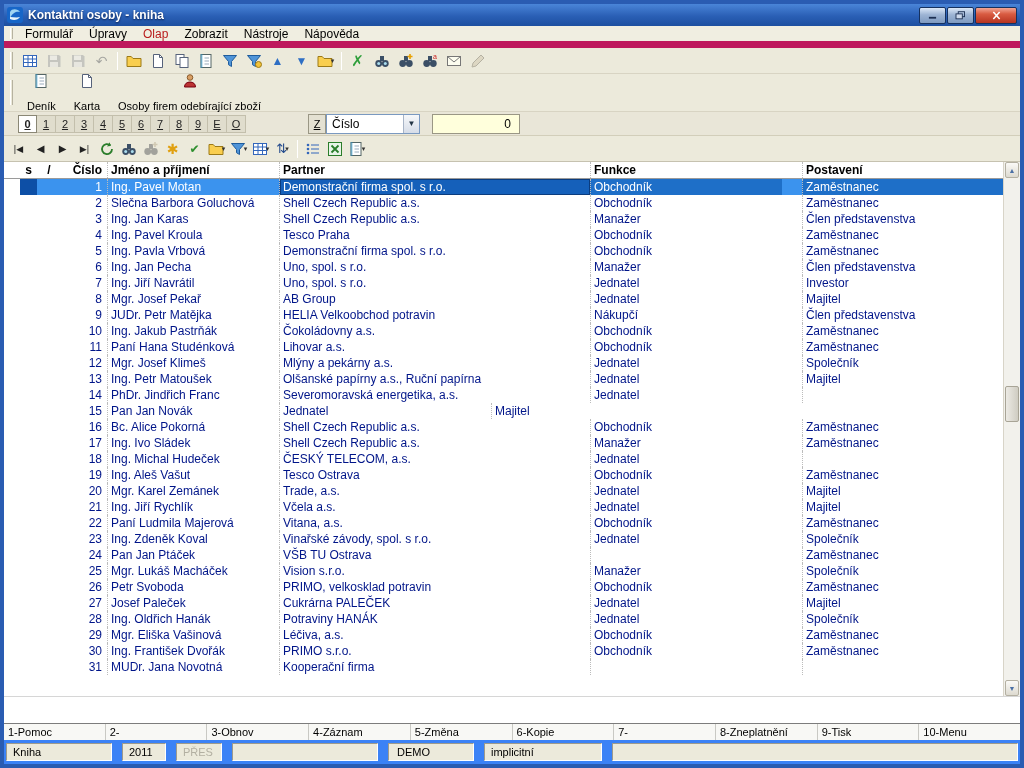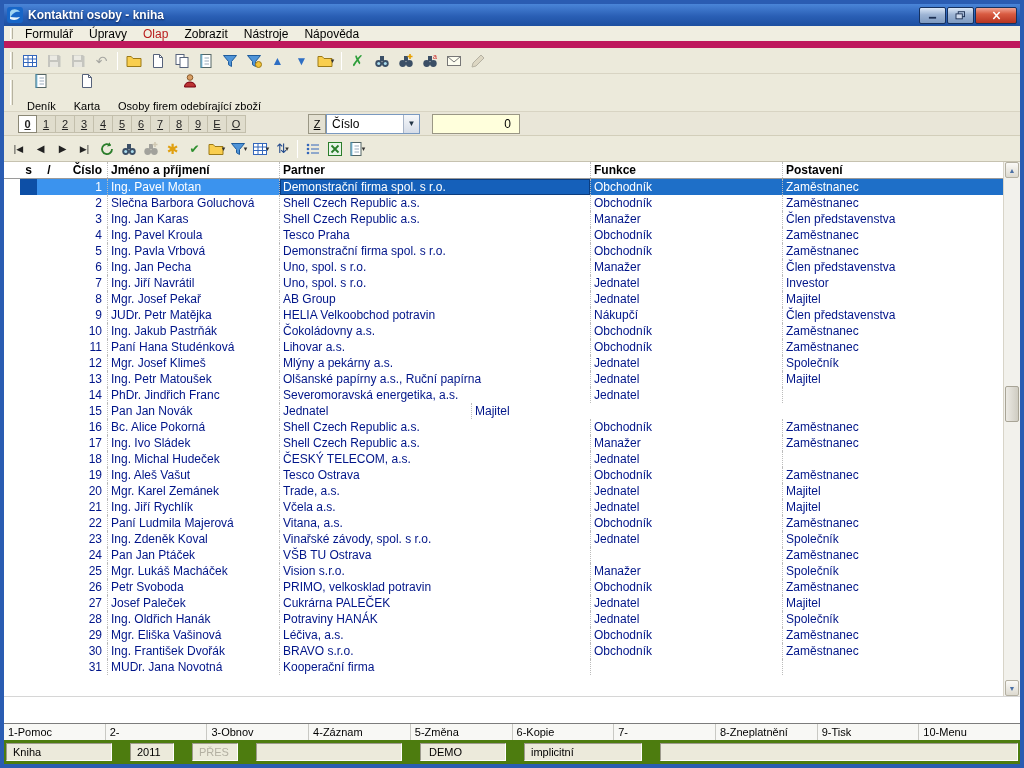--- a/index.html
+++ b/index.html
@@ -78,21 +78,21 @@
   .gbody { flex:1; overflow:hidden; font-size:12px; color:#001589; }
   .grow { display:flex; height:16px; }
   .gc { display:flex; align-items:center; overflow:hidden; white-space:nowrap; }
   .c-gutter { width:16px; background:#fff; }
   .c-s { width:17px; justify-content:center; }
   .c-slash { width:24px; justify-content:center; }
   .c-cislo { width:46px; justify-content:flex-end; padding-right:5px; }
   .c-jmeno { width:172px; padding-left:3px; }
   .c-partner { width:311px; padding-left:3px; }
   .c-funkce { width:192px; padding-left:3px; }
-  .c-post { flex:1; padding-left:3px; }
+  .c-post { flex:1; padding-left:3px;margin-left:20px; }
   .c-jmeno,.c-partner,.c-funkce,.c-post { border-left:1px dotted #bcbcbc; }
 
   .grow.selected { background:#3b93ee; color:#fff; }
   .grow.selected .c-s { background:#0d4fa6; }
   .grow.selected .c-partner { background:#1560ba; box-shadow:inset 0 0 0 1px #0b3c7e; }
   .grow.selected .c-funkce, .grow.selected .c-post { background:#1e6fc8; }
 
   
   .vscroll { position:absolute; top:0; right:0; bottom:0; width:17px; background:#f2f1ec;
              border-left:1px solid #d8d4c8; }
@@ -107,22 +107,22 @@
 
   .gridgap { height:26px; flex:0 0 26px; background:#fff; }
 
   
   .fkeybar { height:17px; flex:0 0 17px; background:#f8f8f5; border-top:1px solid #7c7c7c;
              display:flex; font-size:11px; color:#000; }
   .fkey { flex:1; border-right:1px solid #c9c9c4; padding:2px 0 0 4px; overflow:hidden; white-space:nowrap; }
   .fkey:last-child { border-right:none; }
 
   
-  .statusbar { height:24px; flex:0 0 24px; background:#4d7c0f; display:flex;
-               align-items:center; padding:0 2px; gap:18px; font-size:11px; color:#000; }
+  .statusbar { height:24px; flex:0 0 24px; background:#3b82f6; display:flex;
+               align-items:center; padding:0 2px; gap:10px; font-size:11px; color:#000; }
   .scell { height:18px; border:1px solid; border-color:#9d9a8c #fff #fff #9d9a8c;
            padding:2px 6px; overflow:hidden; white-space:nowrap; background:#eceadb; }
   .scell.gray { color:#b3b0a2; }
   .s-book { width:106px; } .s-year { width:44px; } .s-pres { width:46px; }
   .s-sp1 { width:146px; } .s-demo { width:86px;padding-left:8px; } .s-prof { width:118px; }
   .s-fill { flex:1; }
 </style>
 </head>
 <body>
 
@@ -736,21 +736,21 @@
             <div class="gc c-partner">Léčiva, a.s.</div>
             <div class="gc c-funkce">Obchodník</div>
             <div class="gc c-post">Zaměstnanec</div>
           </div>
           <div class="grow">
             <div class="gc c-gutter"></div>
             <div class="gc c-s"></div>
             <div class="gc c-slash"></div>
             <div class="gc c-cislo">30</div>
             <div class="gc c-jmeno">Ing. František Dvořák</div>
-            <div class="gc c-partner">BRAVO s.r.o.</div>
+            <div class="gc c-partner">PRIMO s.r.o.</div>
             <div class="gc c-funkce">Obchodník</div>
             <div class="gc c-post">Zaměstnanec</div>
           </div>
           <div class="grow">
             <div class="gc c-gutter"></div>
             <div class="gc c-s"></div>
             <div class="gc c-slash"></div>
             <div class="gc c-cislo">31</div>
             <div class="gc c-jmeno">MUDr. Jana Novotná</div>
             <div class="gc c-partner">Kooperační firma</div>

